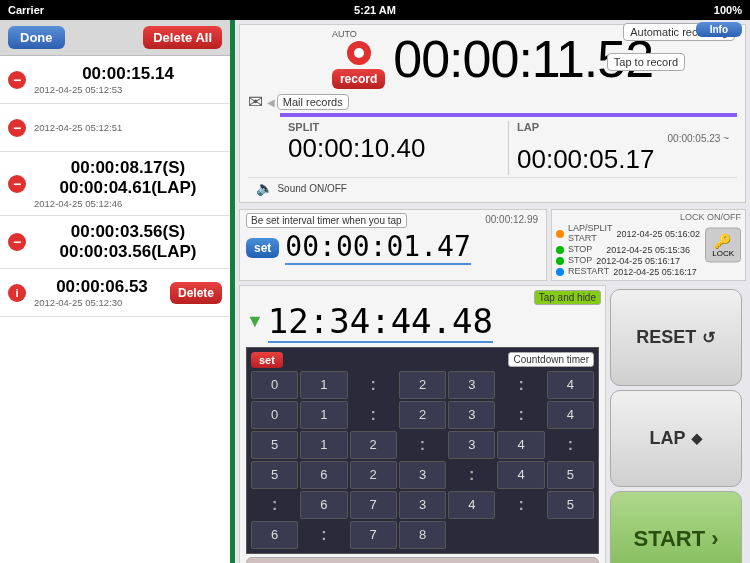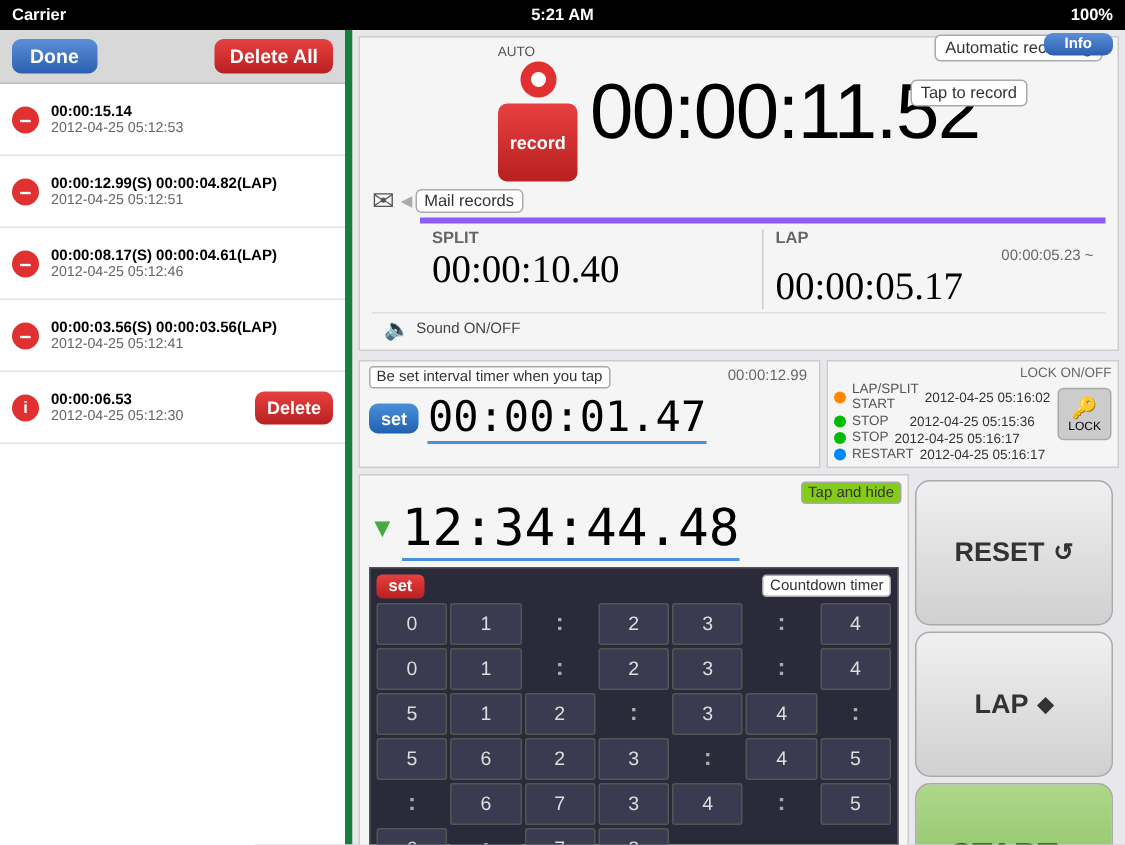--- a/index.html
+++ b/index.html
@@ -110,23 +110,24 @@
       font-size: 11px;
       font-weight: bold;
       margin-right: 8px;
       flex-shrink: 0;
       cursor: pointer;
     }
     .record-item .record-text {
       flex: 1;
     }
     .record-item .record-main {
-      font-size: 10px;
+      font-size: 17px;
       font-weight: 600;
       color: #000;
+      text-align: center;
     }
     .record-item .record-date {
       font-size: 9.5px;
       color: #666;
     }
     .record-item .delete-btn {
       background: linear-gradient(to bottom, #e84040, #b82020);
       color: #fff;
       border: none;
       border-radius: 6px;
@@ -175,21 +176,21 @@
       display: flex;
       align-items: flex-start;
       flex-direction: column;
       margin-right: 8px;
     }
     .record-btn {
       background: linear-gradient(to bottom, #e84040, #b82020);
       color: #fff;
       border: none;
       border-radius: 6px;
-      padding: 19px 8px;
+      padding: 3px 8px;
       font-size: 12px;
       font-weight: 600;
       cursor: pointer;
       margin-top: 2px;
     }
     .main-time {
       font-size: 52px;
       font-weight: 300;
       color: #000;
       letter-spacing: -1px;
@@ -241,21 +242,21 @@
     .lap-section { padding-left: 8px; }
     .split-label, .lap-label {
       font-size: 11px;
       color: #666;
       font-weight: 600;
     }
     .split-time, .lap-time {
       font-size: 26px;
       font-weight: 300;
       color: #000;
-      font-family: Liberation Serif, serif;
+      font-family: Liberation Sans, sans-serif;
     }
     .lap-prev {
       font-size: 10px;
       color: #666;
       text-align: right;
     }
 
     .sound-row {
       display: flex;
       align-items: center;
@@ -554,36 +555,34 @@
     <div class="record-item">
           <div class="minus-btn">−</div>
           <div class="record-text">
             <div class="record-main">00:00:15.14</div>
             <div class="record-date">2012-04-25 05:12:53</div>
           </div>
         </div>
         <div class="record-item">
           <div class="minus-btn">−</div>
           <div class="record-text">
-            <div class="record-main">00:00:12.99(S) 00:00:04.82(LAP)</div>
             <div class="record-date">2012-04-25 05:12:51</div>
           </div>
         </div>
         <div class="record-item">
           <div class="minus-btn">−</div>
           <div class="record-text">
             <div class="record-main">00:00:08.17(S) 00:00:04.61(LAP)</div>
             <div class="record-date">2012-04-25 05:12:46</div>
           </div>
         </div>
         <div class="record-item">
           <div class="minus-btn">−</div>
           <div class="record-text">
             <div class="record-main">00:00:03.56(S) 00:00:03.56(LAP)</div>
-            <div class="record-date">2012-04-25 05:12:41</div>
           </div>
         </div>
         <div class="record-item">
           <div class="info-btn">i</div>
           <div class="record-text">
             <div class="record-main">00:00:06.53</div>
             <div class="record-date">2012-04-25 05:12:30</div>
           </div>
           <button class="delete-btn">Delete</button>
         </div>

